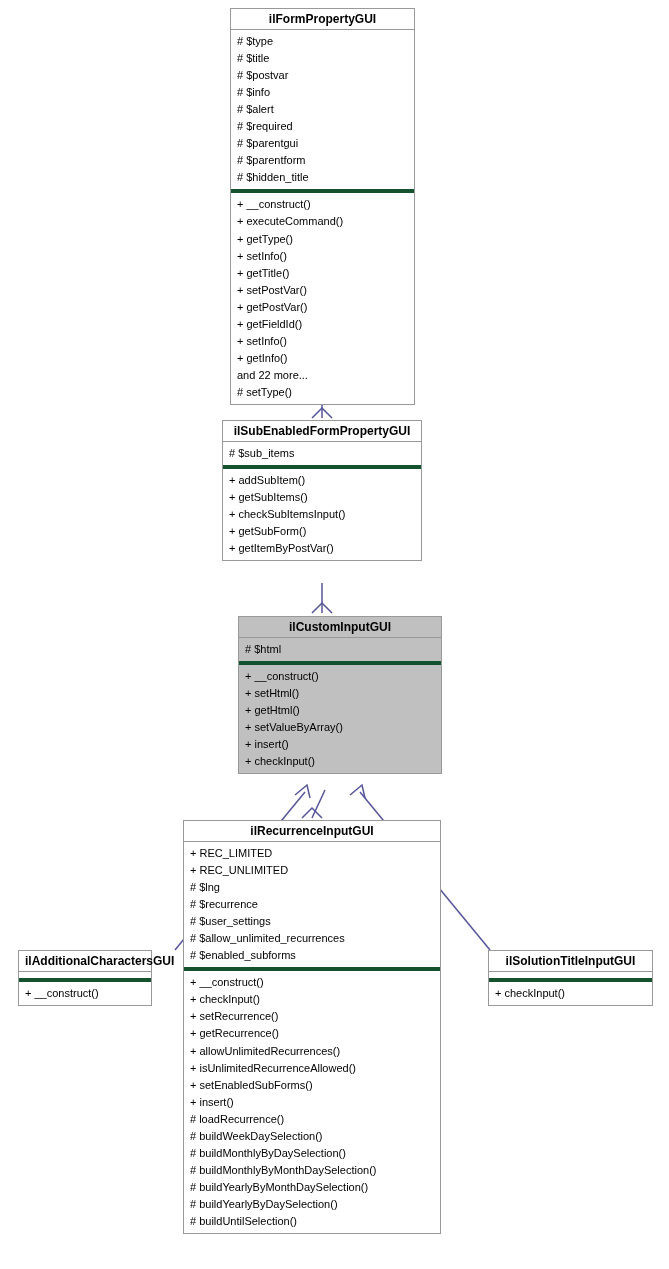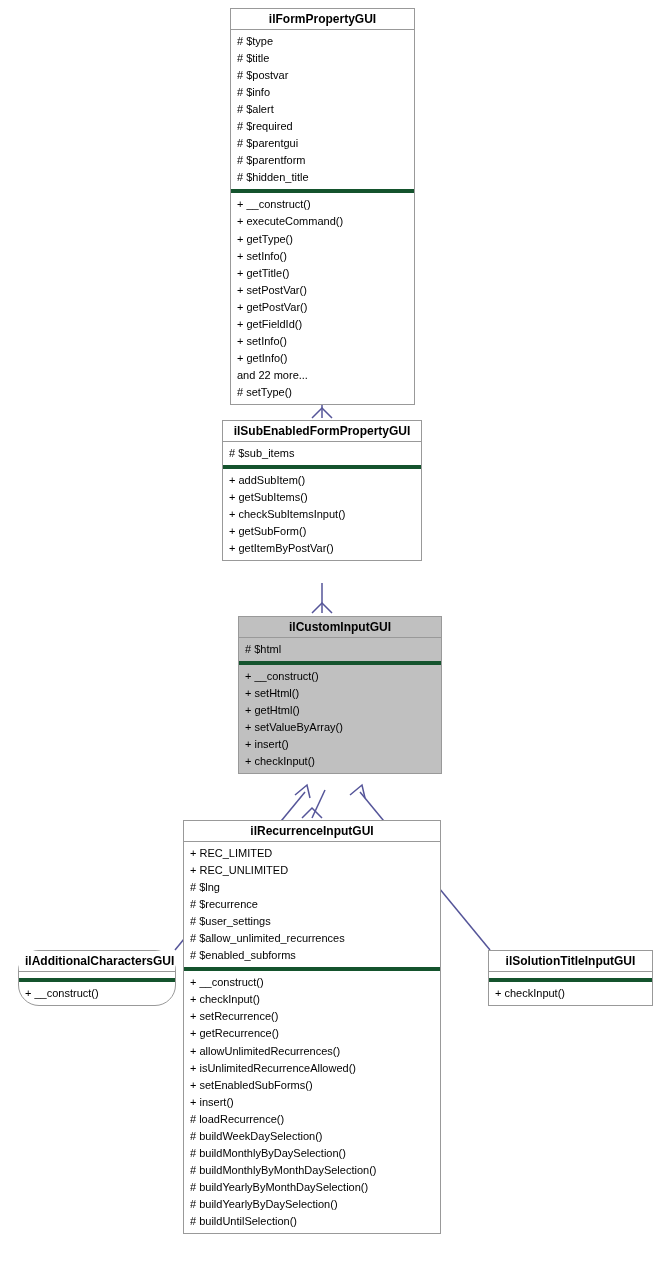--- a/index.html
+++ b/index.html
@@ -172,21 +172,21 @@
       <p># loadRecurrence()</p>
       <p># buildWeekDaySelection()</p>
       <p># buildMonthlyByDaySelection()</p>
       <p># buildMonthlyByMonthDaySelection()</p>
       <p># buildYearlyByMonthDaySelection()</p>
       <p># buildYearlyByDaySelection()</p>
       <p># buildUntilSelection()</p>
     </div>
   </div>
 
-  <div class="uml-box" style="left:18px; top:950px; width:158px;border-radius:21px;">
+  <div class="uml-box" style="left:18px; top:950px; width:134px;">
     <div class="uml-box-title">ilAdditionalCharactersGUI</div>
     <div class="uml-box-section" style="min-height:10px;"></div>
     <div class="uml-box-section">
       <p>+ __construct()</p>
     </div>
   </div>
 
   <div class="uml-box" style="left:488px; top:950px; width:165px;">
     <div class="uml-box-title">ilSolutionTitleInputGUI</div>
     <div class="uml-box-section" style="min-height:10px;"></div>

